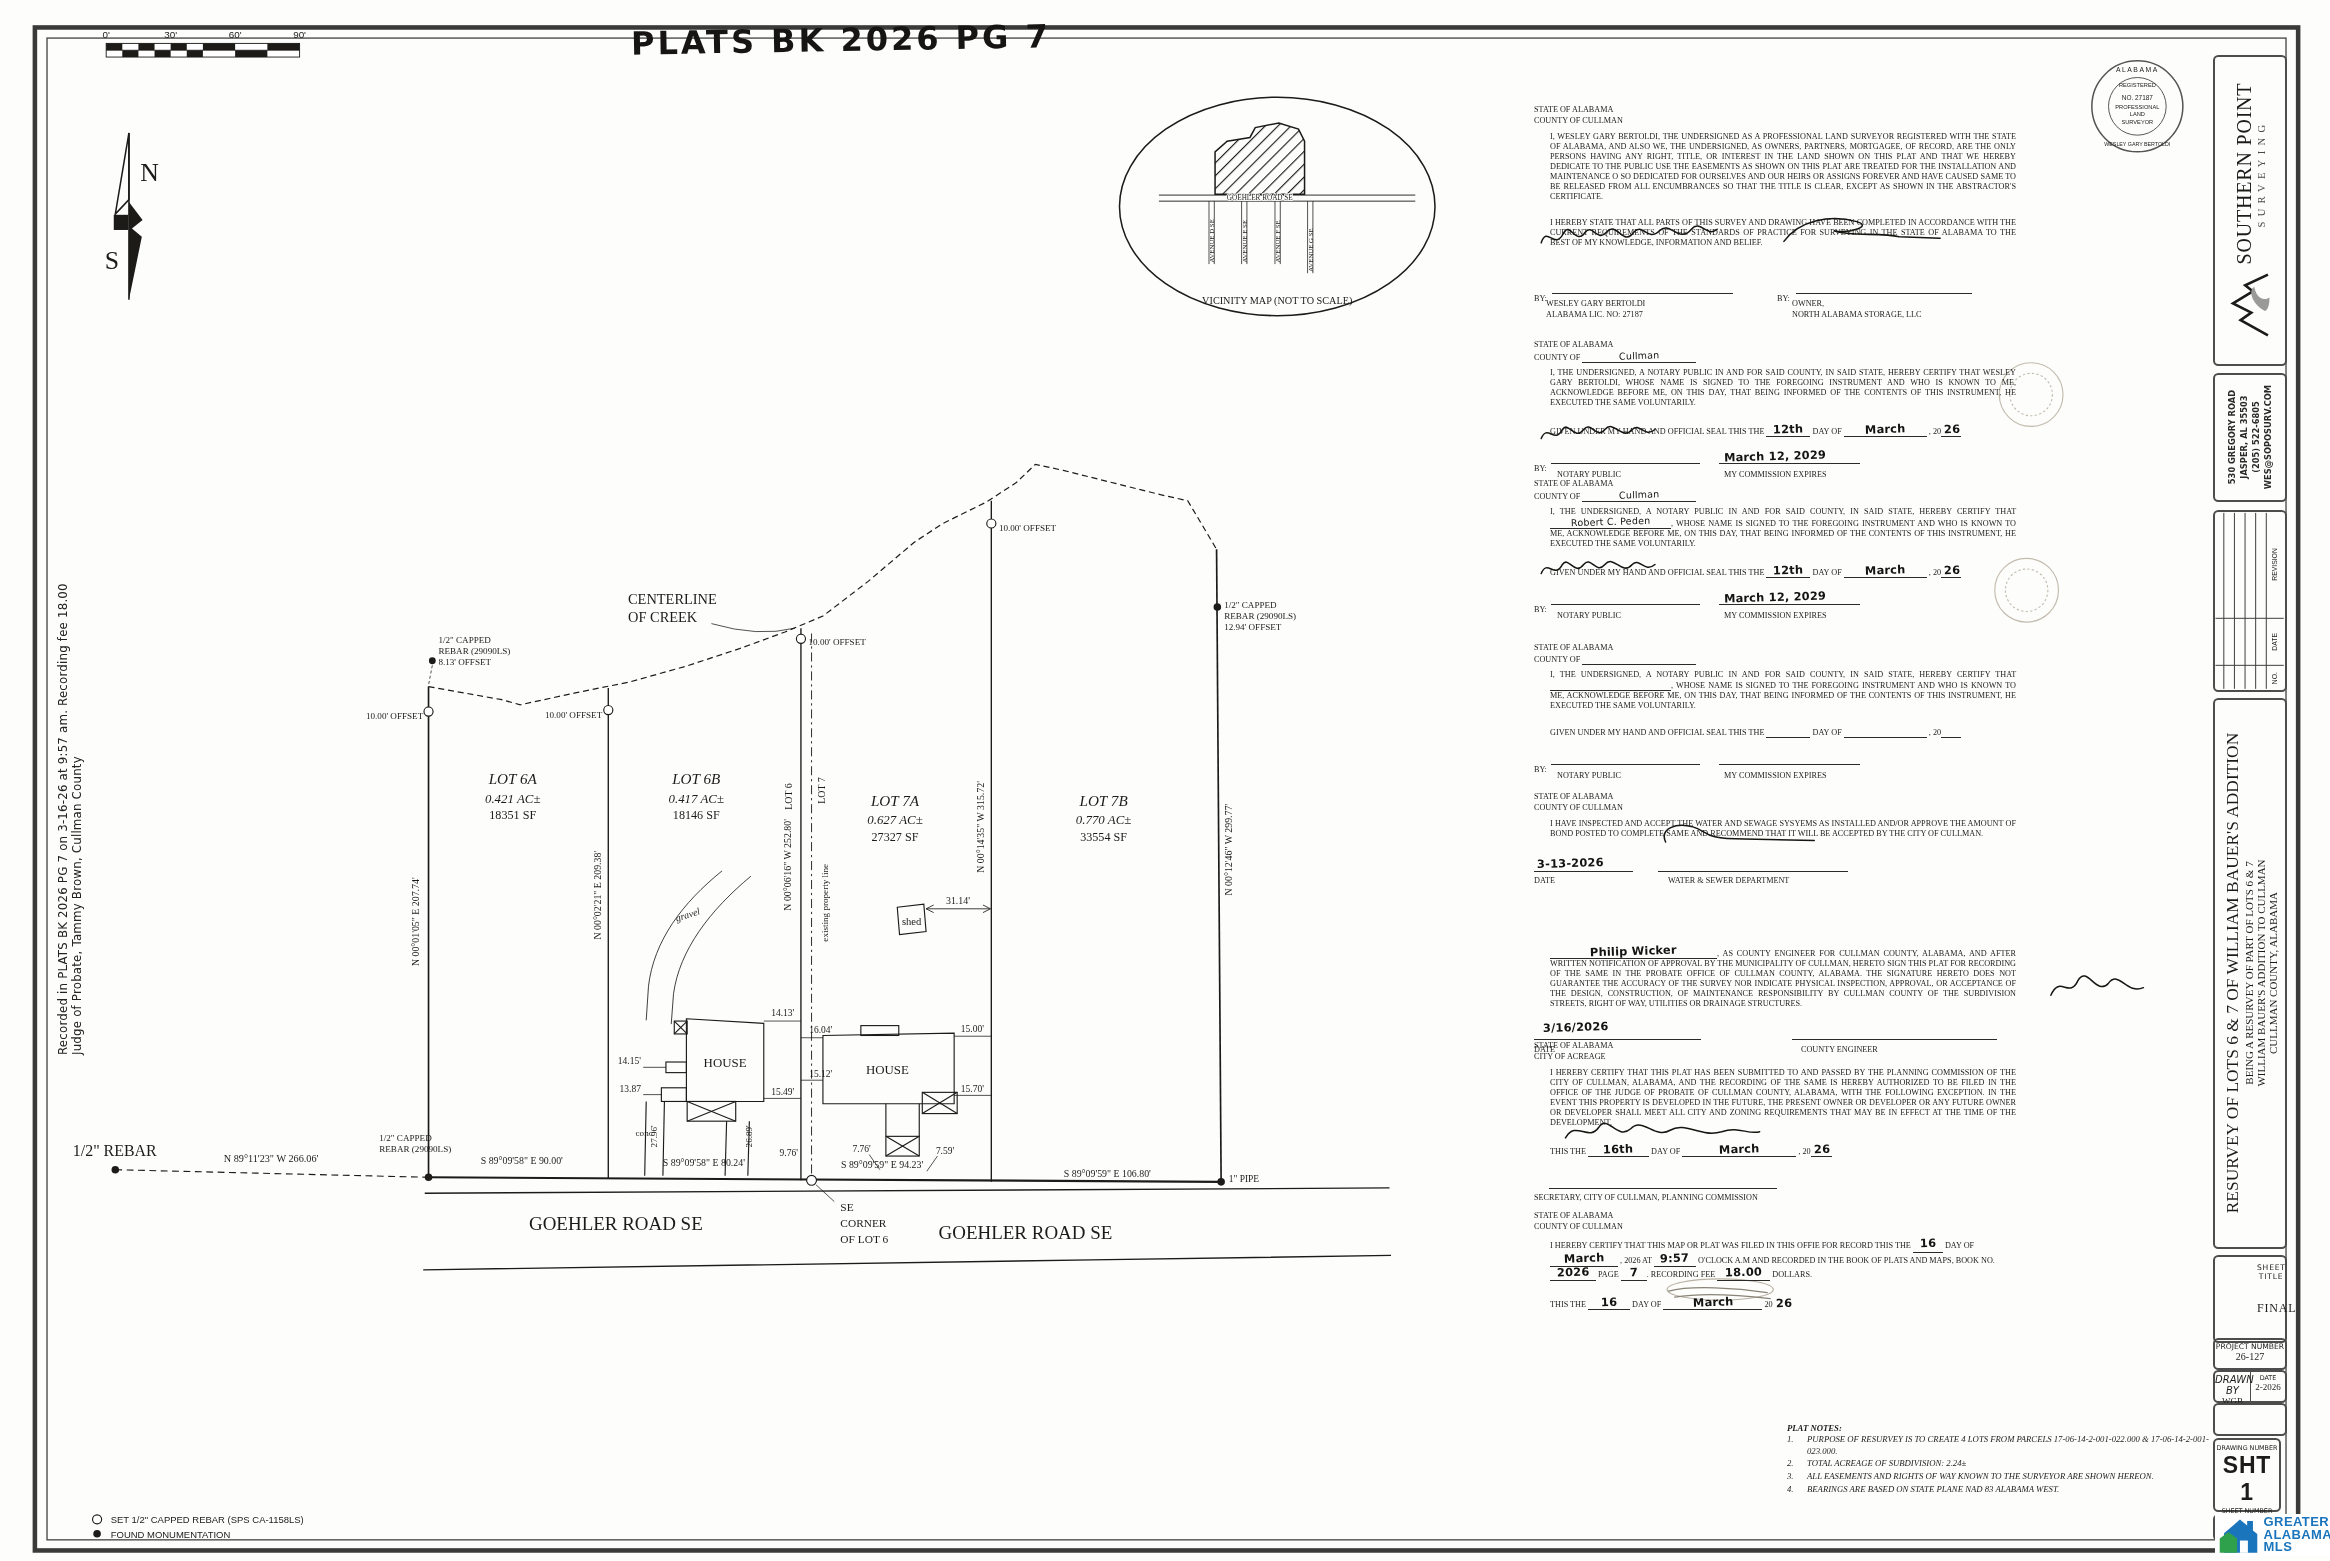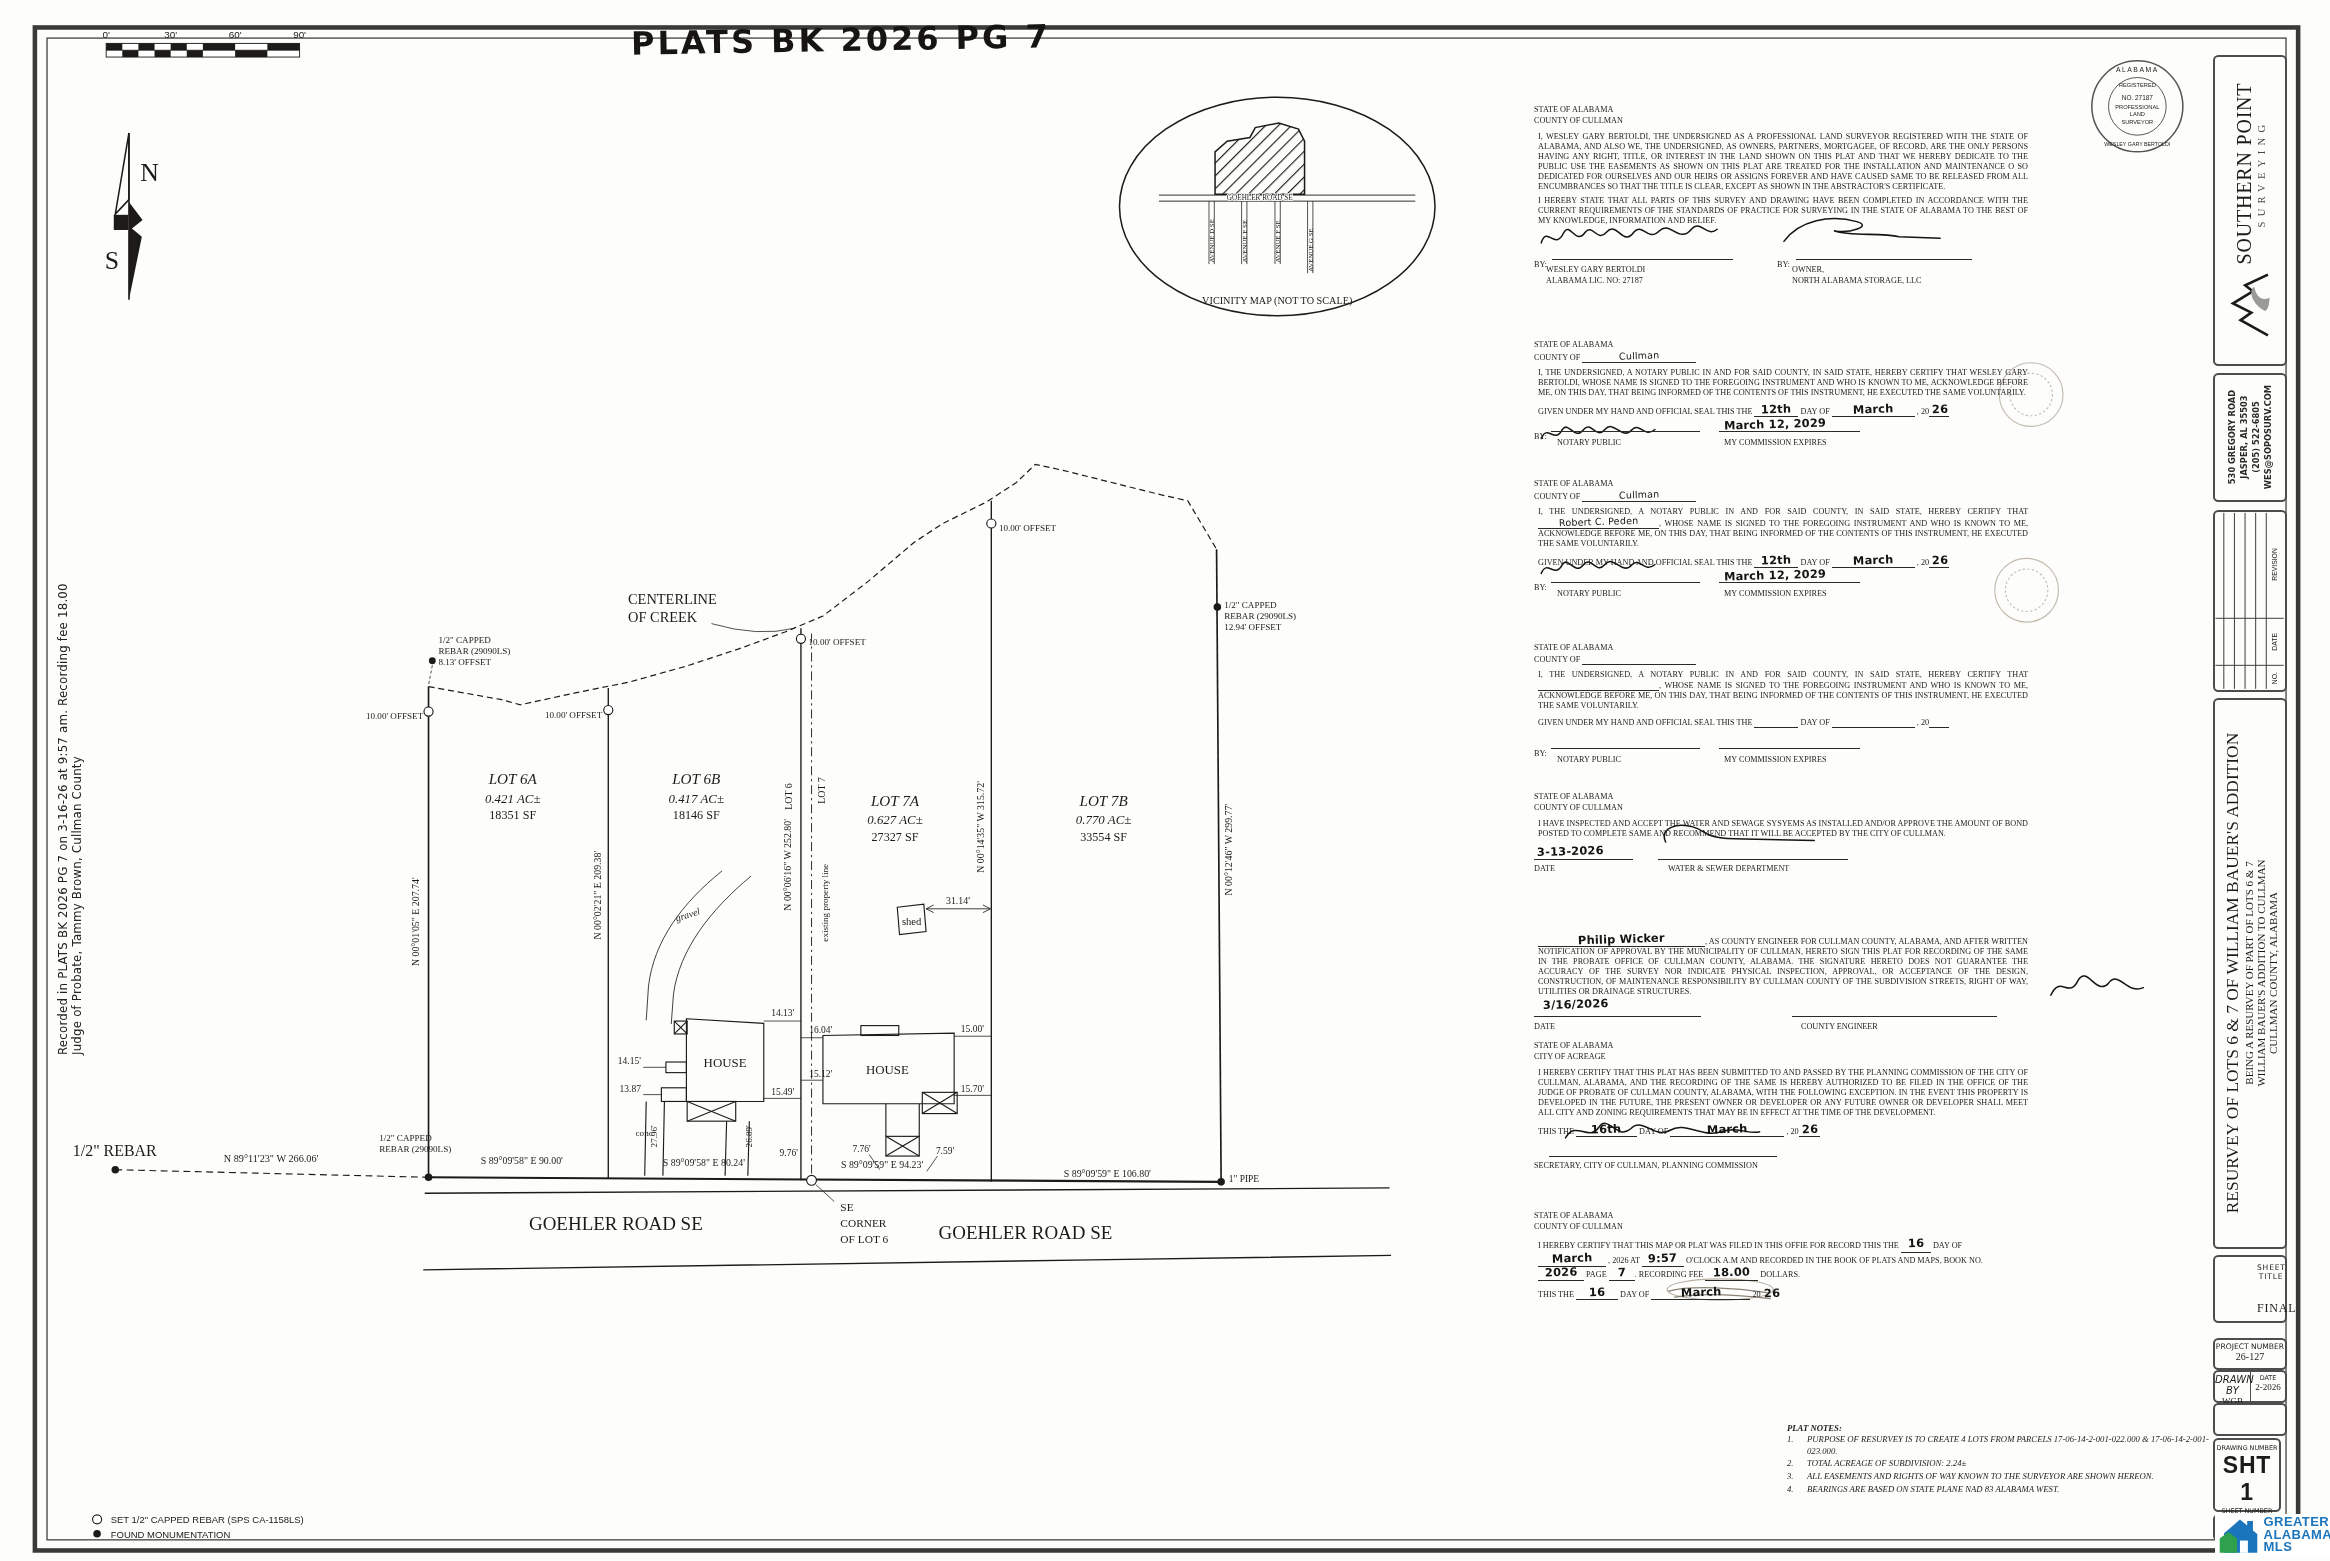--- a/index.html
+++ b/index.html
@@ -1,21 +1,21 @@
 <!DOCTYPE html>
 <html style="font-size:12px"><head>
 <meta charset="utf-8">
 <style>
   html,body{margin:0;padding:0;background:#e8e8e6;}
   #sheet{position:relative;width:2330px;height:1562px;background:#fdfdfc;overflow:hidden;
          font-family:"Liberation Serif",serif;color:#1d1c19;}
   svg text{fill:#1c1b18;}
   .abs{position:absolute;}
   .cert{position:absolute;width:498px;font:8.2px/1.22 "Liberation Serif",serif;color:#1d1c19;}
-  .cert p{margin:4px;text-align:justify;}
+  .cert p{margin:16px;text-align:justify;}
   .cert .hdr{line-height:1.3;}
   .hw{font-family:"DejaVu Sans",sans-serif;font-size:9.5px;color:#131311;display:inline-block;
       transform:rotate(-1.8deg);padding:0 3px;letter-spacing:0.2px;line-height:1;}
   .hwbig{font-size:11.4px;font-weight:bold;}
   .ul{display:inline-block;border-bottom:0.9px solid #2a2a27;text-align:center;vertical-align:bottom;min-height:8.3px;}
   .lbl{position:absolute;white-space:nowrap;}
   .tb{position:absolute;border:2.3px solid #4d4d4d;border-radius:5.3px;box-sizing:border-box;background:transparent;}
   .rotccw{transform:rotate(-90deg) translateX(-100%);transform-origin:0 0;position:absolute;left:0;top:0;}
   .vcenter{display:flex;align-items:center;justify-content:center;}
   .tbl-label{font:7.6px "DejaVu Sans",sans-serif;letter-spacing:0.8px;text-align:center;}
@@ -533,21 +533,21 @@
     <div class="rotccw vcenter" style="width:546px;height:70px;">
       <div style="text-align:center;color:#1c1b18;">
         <div style="font:17.4px 'Liberation Serif',serif;white-space:nowrap;">RESURVEY OF LOTS 6 &amp; 7 OF WILLIAM BAUER'S ADDITION</div>
         <div style="font:11px 'Liberation Serif',serif;">BEING A RESURVEY OF PART OF LOTS 6 &amp; 7</div>
         <div style="font:11px 'Liberation Serif',serif;">WILLIAM BAUER'S ADDITION TO CULLMAN</div>
         <div style="font:11px 'Liberation Serif',serif;">CULLMAN COUNTY, ALABAMA</div>
       </div>
     </div>
   </div>
 
-  <div class="tb" style="left:2213px;top:1255px;width:74px;height:68px;padding-top:6px;padding-left:42px;">
+  <div class="tb" style="left:2213px;top:1255px;width:74px;height:88px;padding-top:6px;padding-left:42px;">
     <div class="tbl-label">SHEET TITLE</div>
     <div style="text-align:center;margin-top:20px;font:12px 'Liberation Serif',serif;letter-spacing:0.8px;">FINAL</div>
   </div>
 
   <div class="tb" style="left:2213px;top:1338px;width:74px;height:32px;padding-top:2.3px;">
     <div class="tbl-label" style="letter-spacing:0;">PROJECT NUMBER</div>
     <div style="text-align:center;font:10px 'Liberation Serif',serif;">26-127</div>
   </div>
 
   <div class="tb" style="left:2213px;top:1370px;width:74px;height:33px;display:flex;">

